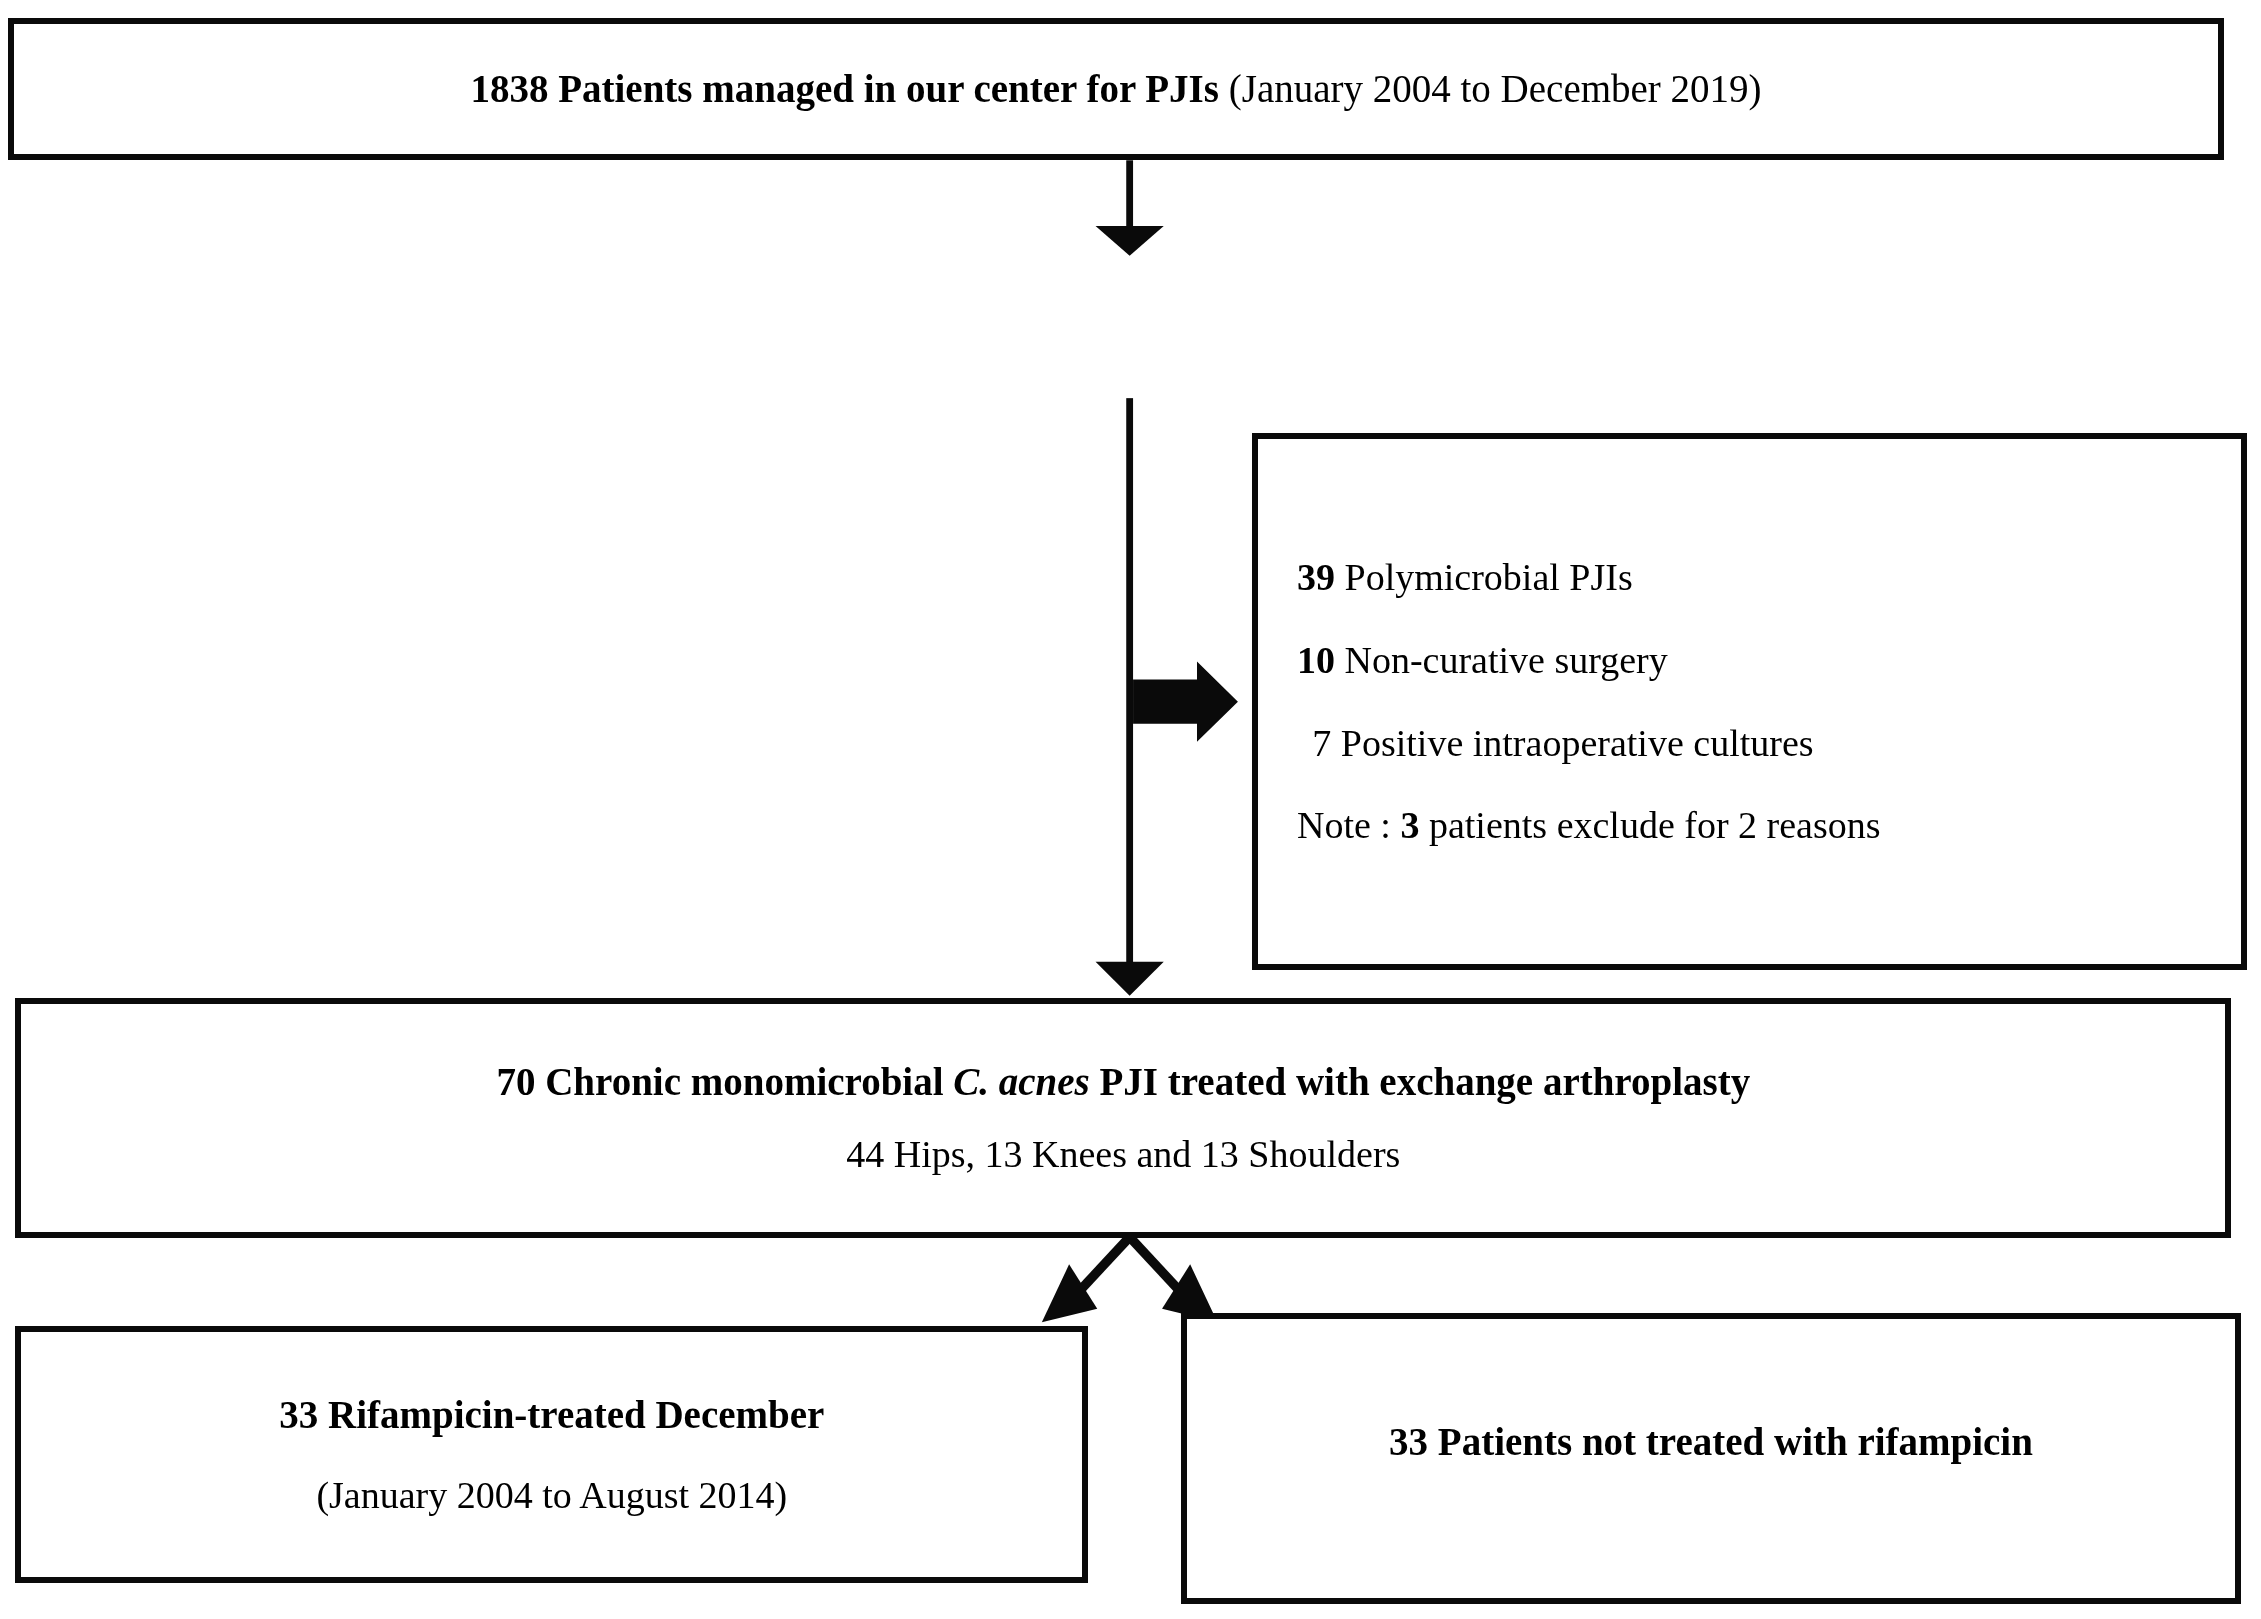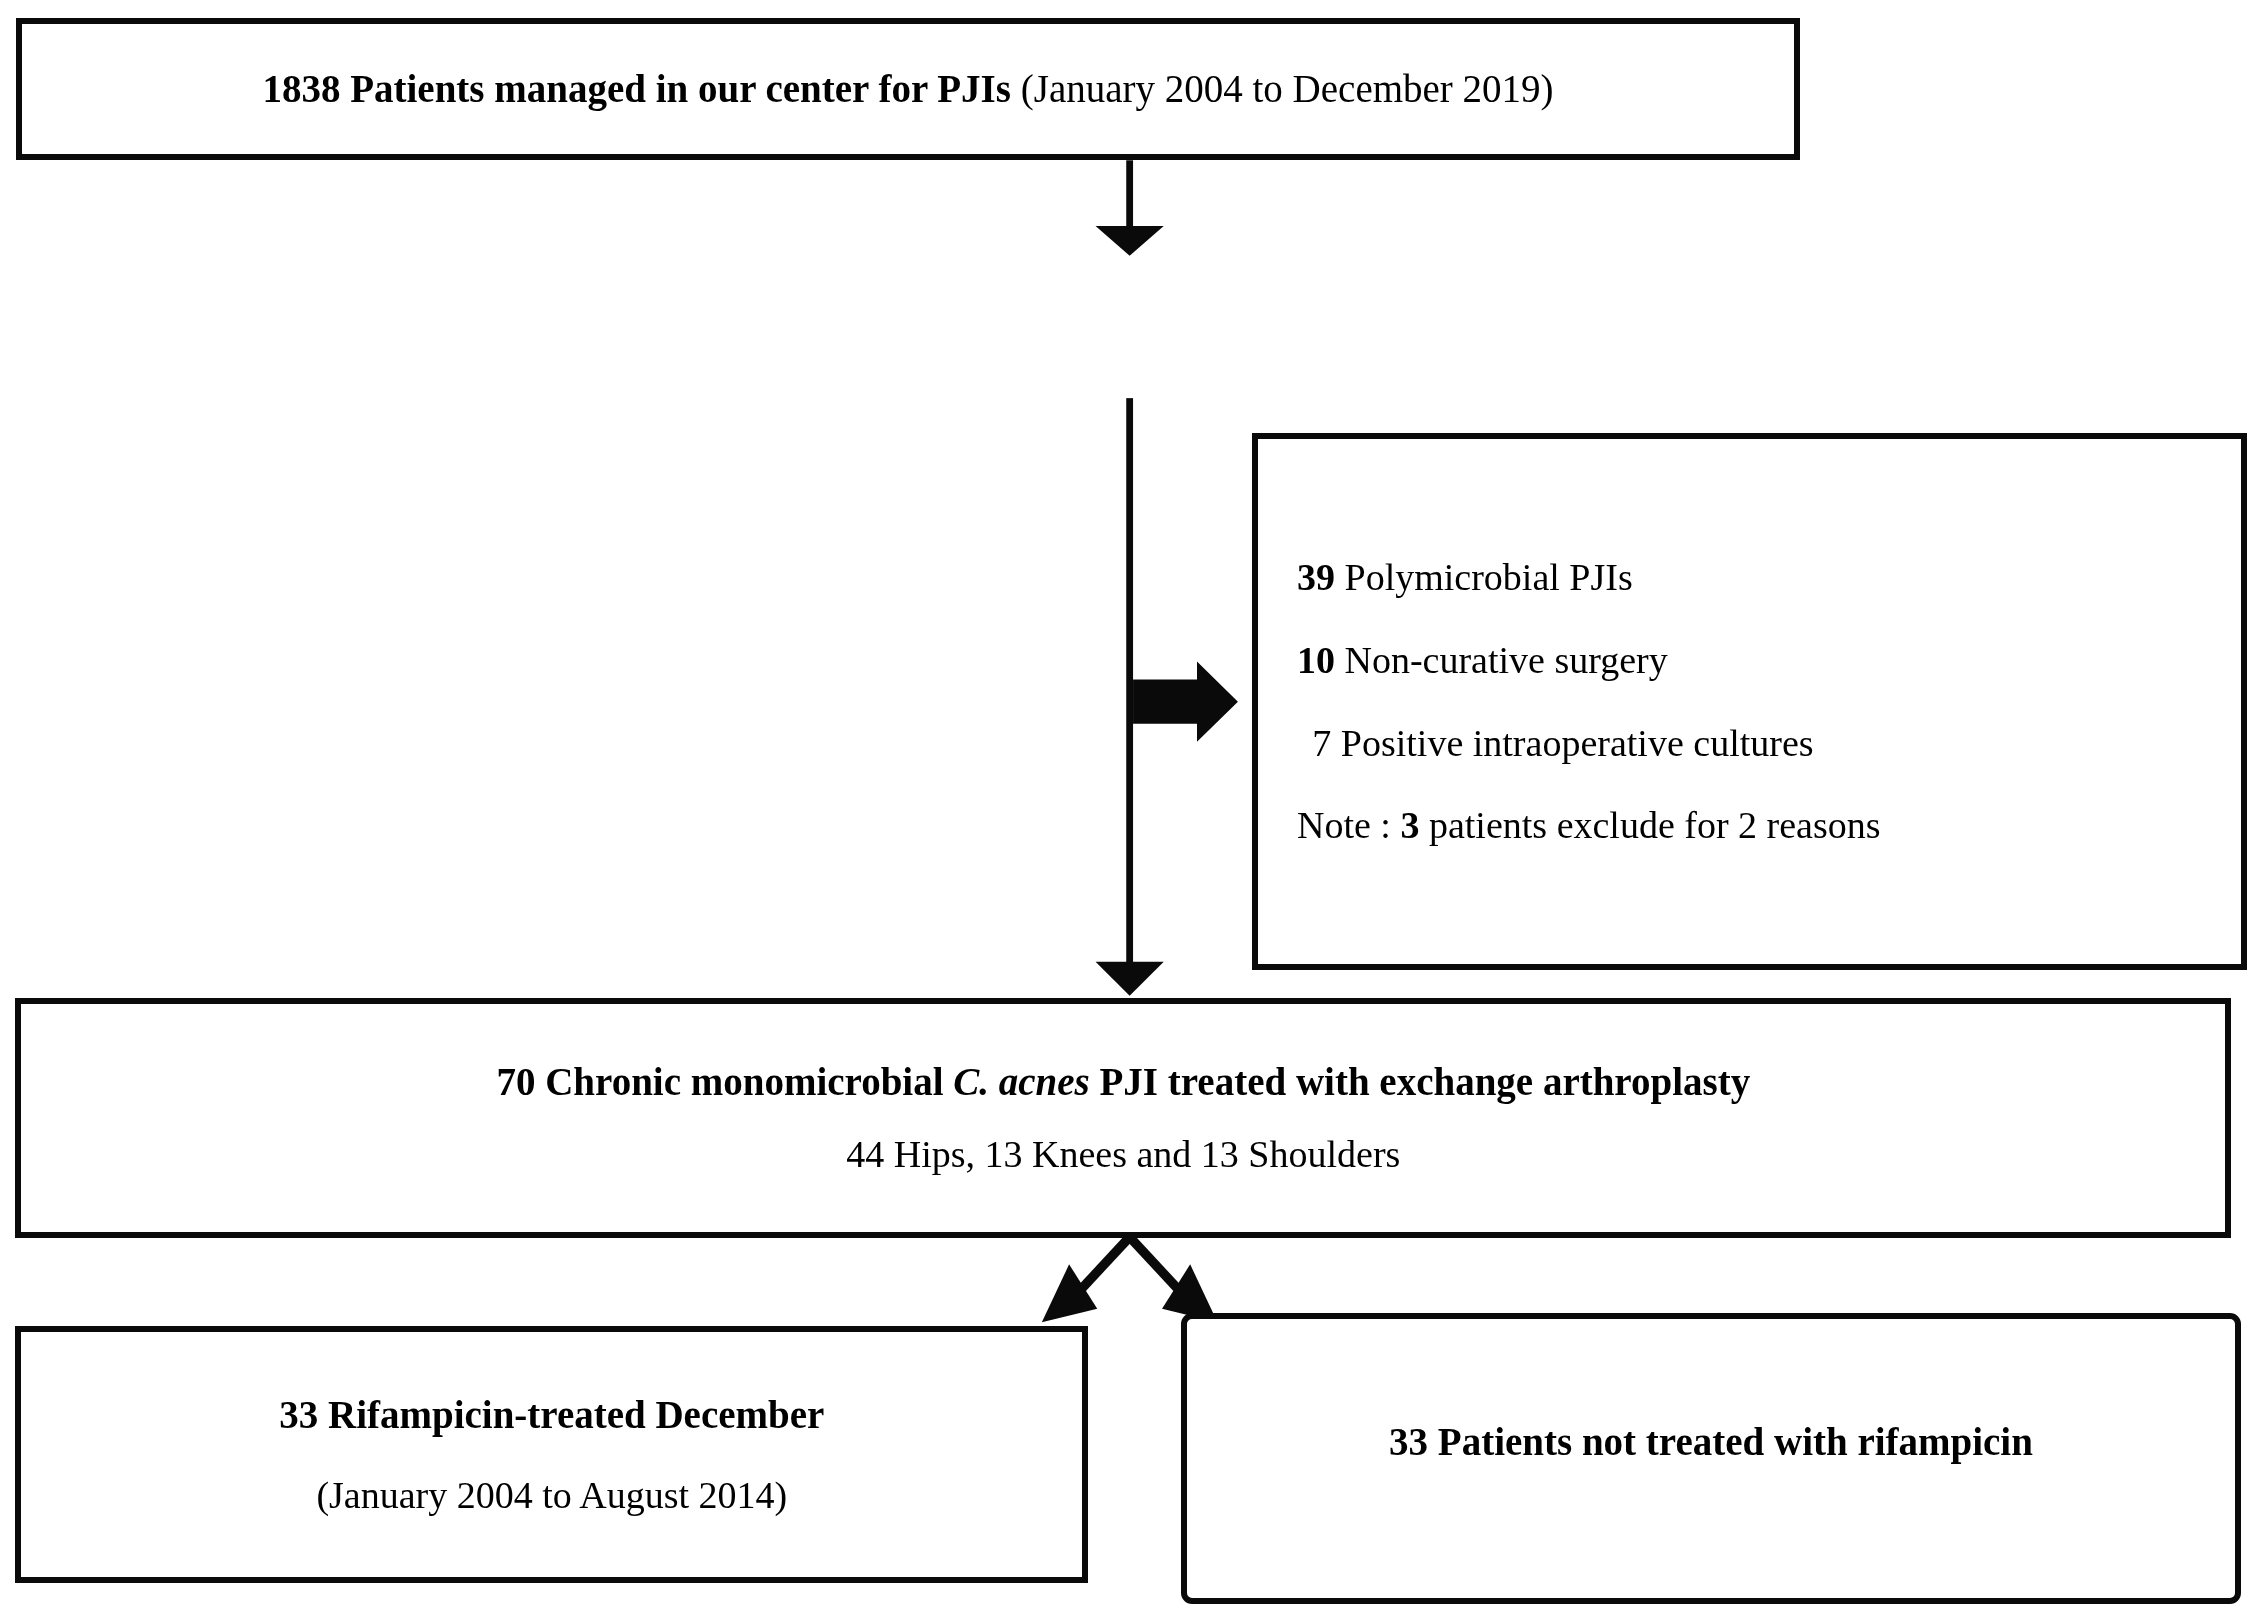--- a/index.html
+++ b/index.html
@@ -32,28 +32,28 @@
     z-index: 3;
   }
   .flow-box .line {
     display: block;
     width: 100%;
     line-height: 1.22;
     white-space: nowrap;
   }
 
   
-  #box-total        { left: 16px;   top: 18px;   width: 1784px; height: 142px; }
+  #box-total        { left: 8px;   top: 18px;   width: 2216px; height: 142px; }
   #box-cacnes       { left: 15.3px;   top: 256px;  width: 2216px; height: 142px; }
   #box-exclusions   { left: 1236px; top: 433px;  width: 995px; height: 537px;
                       align-items: flex-start; justify-content: center;
                       text-align: left; padding: 13.6px 0 13.6px 39px; margin-left: 16px; }
   #box-chronic      { left: 15.3px;   top: 998px; width: 2216px; height: 240px; }
   #box-rif          { left: 15.3px;   top: 1326px; width: 1073px; height: 257px; }
-  #box-norif        { left: 1181px; top: 1313px; width: 1060px; height: 291px; border-radius: 11px; }
+  #box-norif        { left: 1181px; top: 1313px; width: 1060px; height: 291px; }
   .b           { font-weight: bold; }
   .i           { font-style: italic; }
 
   #box-total .line,
   #box-cacnes .line  { font-size: 39px; }
 
   #box-chronic .line-1 { font-size: 39px; margin-bottom: 25.6px; }
   #box-chronic .line-2 { font-size: 38px; }
 
   #box-rif .line-1,

